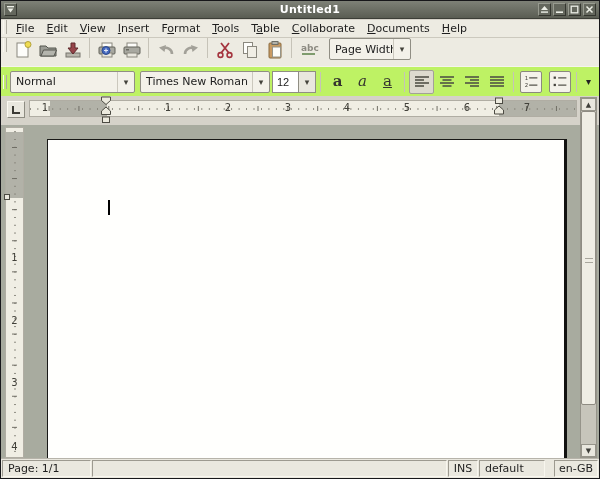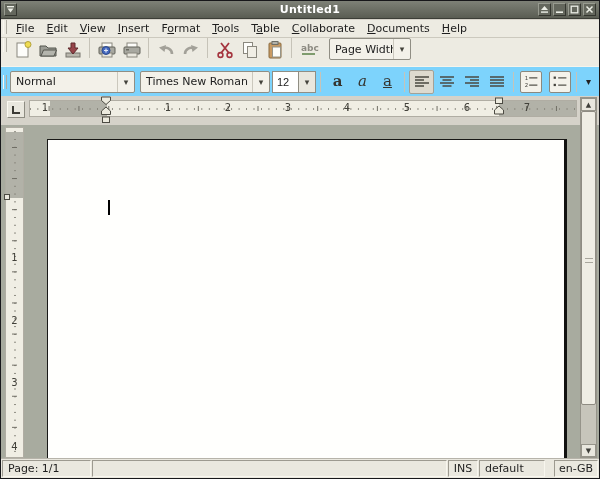--- a/index.html
+++ b/index.html
@@ -26,21 +26,21 @@
     background:#edebe2; border-bottom:1px solid #ccc9be; display:flex; align-items:flex-start; }
   .grip { width:4px; height:14px; margin:0 3px 0 2px;
     border-left:1px solid #f8f6ef; border-right:1px solid #adaaa0; }
   .menu-item { font-size:11px; color:#1e1e1e; padding:2px 6px; white-space:nowrap; }
   .menu-item u { text-decoration:underline; }
 
   
   .toolbar1 { position:absolute; left:0; top:37px; width:598px; height:28px;
     background:#edebe2; display:flex; align-items:flex-start; }
   .toolbar2 { position:absolute; left:0; top:65px; width:598px; height:30px;
-    background:#7dd3fc; border-top:1px solid #f6f4ec; display:flex; align-items:center; }
+    background:#bef264; border-top:1px solid #f6f4ec; display:flex; align-items:center; }
   .tb-btn { width:25px; height:24px; display:flex; align-items:center; justify-content:center; }
   .sep { width:1px; height:20px; background:#c6c3b8; margin:0 4px; }
   .combo { height:22px; border:1px solid #908e84; border-radius:2px; background:#f3f1e9;
     display:flex; align-items:center; font-size:11px; color:#222; }
   .combo .combo-text { flex:1; padding:0 5px; white-space:nowrap; overflow:hidden; }
   .combo .combo-arrow { width:17px; align-self:stretch; border-left:1px solid #cbc8bd;
     display:flex; align-items:center; justify-content:center; font-size:9px; color:#44433c; }
   .entry { height:22px; width:27px; border:1px solid #908e84; background:#fff;
     font-size:11px; color:#222; padding:3px 4px; }
   .spin-arrow { height:22px; width:17px; border:1px solid #908e84; border-left:0;

